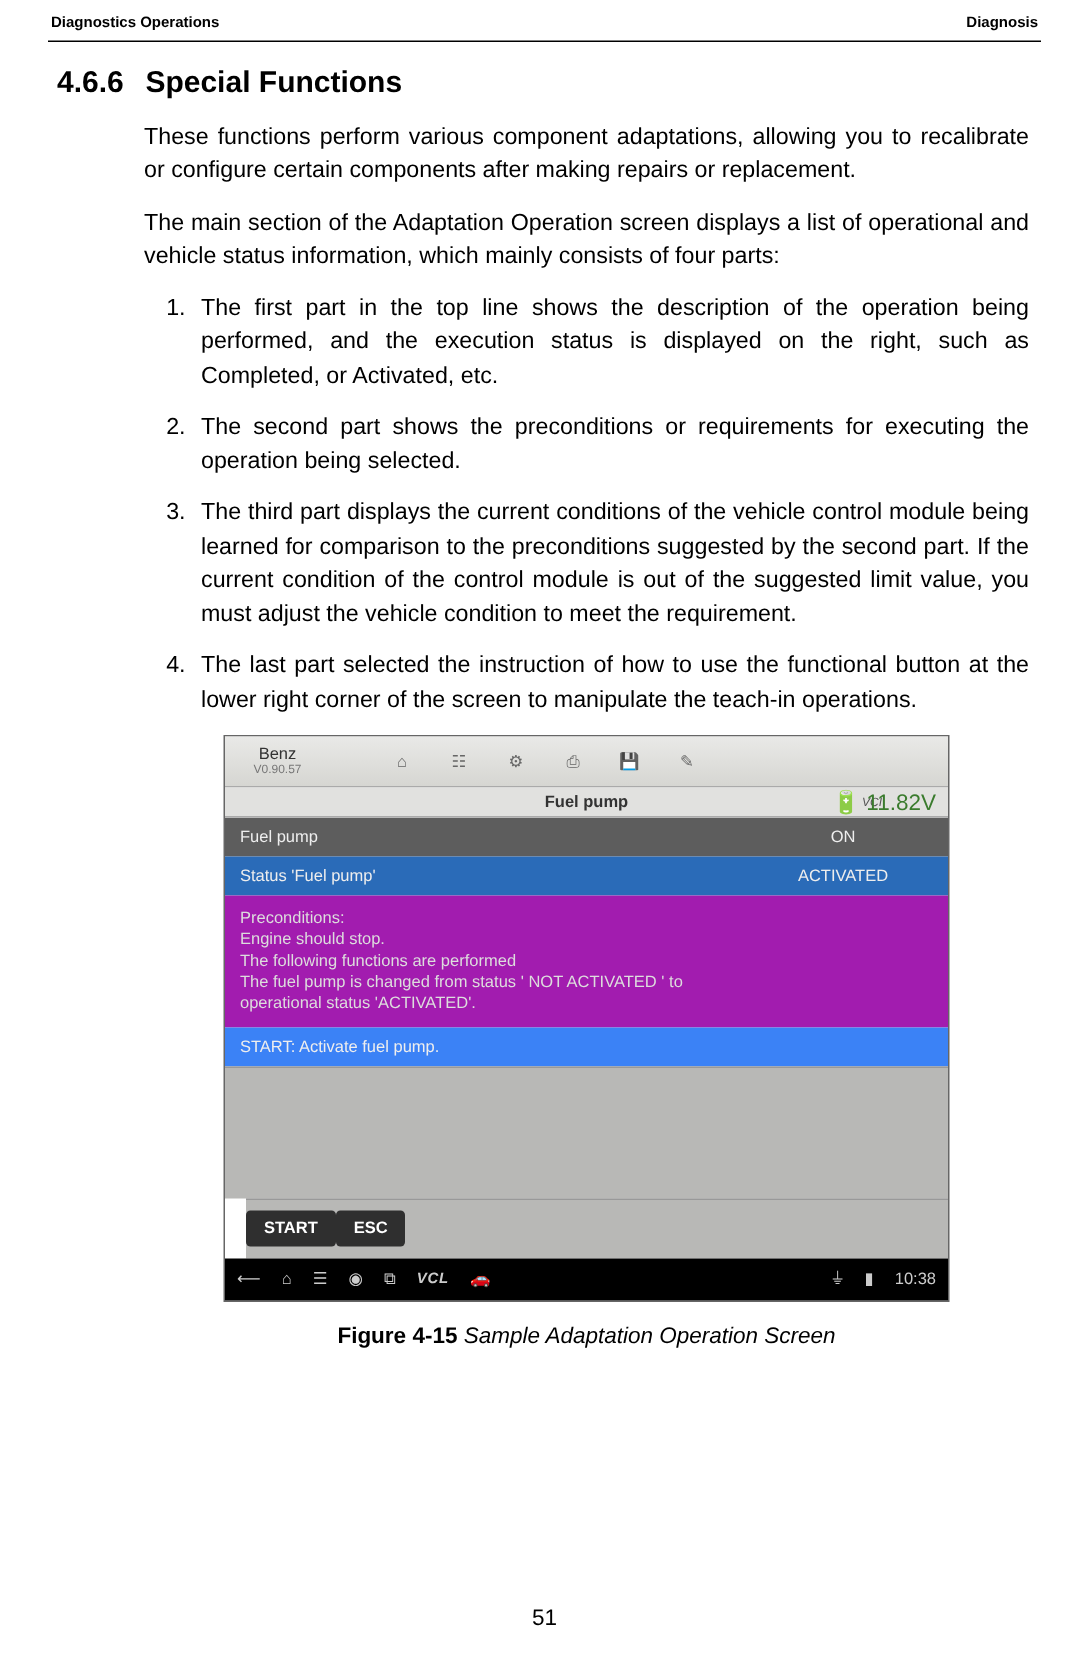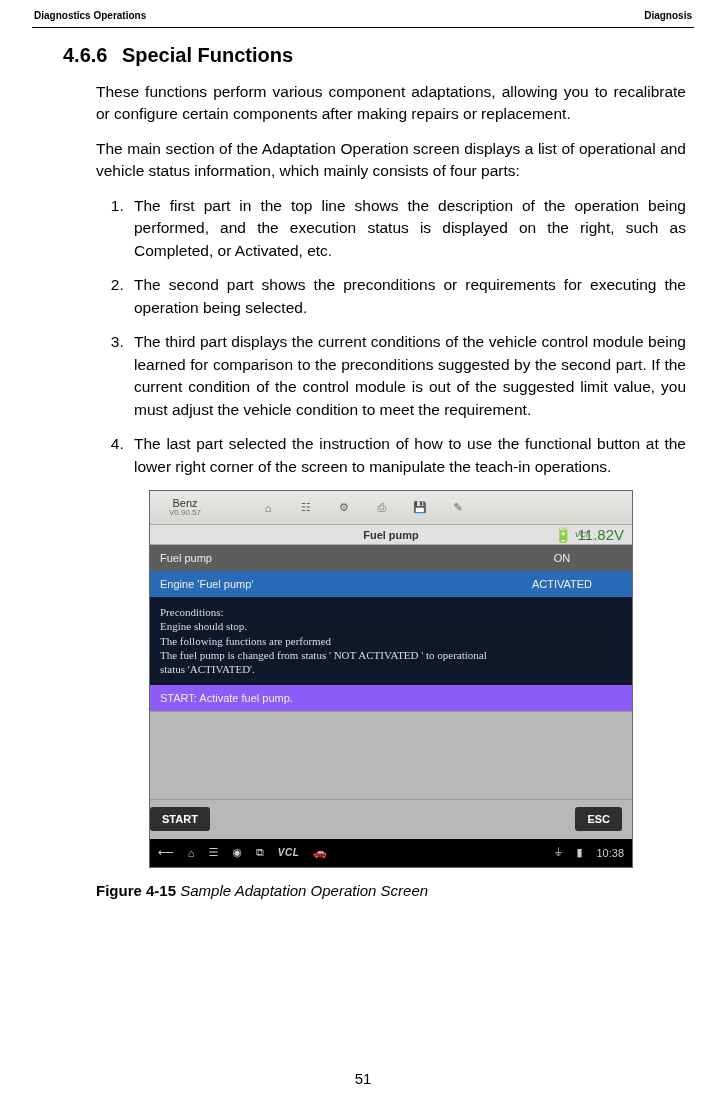--- a/index.html
+++ b/index.html
@@ -18,21 +18,20 @@
     font-weight: bold;
     font-size: 10px;
     padding: 0 2px 6px 2px;
     border-bottom: 1.5px solid #000;
     margin-bottom: 16px;
   }
   .section-number {
     font-weight: bold;
     font-size: 20px;
     display: inline;
-    margin-left: 25px;
   }
   .section-title {
     font-weight: bold;
     font-size: 20px;
     display: inline;
     margin-left: 10px;
   }
   .heading-row { margin-left: 6px; margin-bottom: 14px; }
   .body-block {
     margin-left: 64px;
@@ -96,29 +95,30 @@
   .ss-row {
     display:flex;
     padding: 7px 10px;
     font-size:11px;
     color:#eee;
   }
   .ss-row .l {flex:1;}
   .ss-row .r {width:120px; text-align:center;}
   .ss-row.dark  { background:#5d5d5d; }
   .ss-row.blue  { background:#2a6bb8; }
-  .ss-row.dark2 { background:#0f172a; color:#ddd; padding-top:8px; padding-bottom:8px; line-height:1.3;font-family:Liberation Serif, serif;}
-  .ss-row.dark3 { background:#8b5cf6; }
+  .ss-row.dark2 { background:#a21caf; color:#ddd; padding-top:8px; padding-bottom:8px; line-height:1.3;}
+  .ss-row.dark3 { background:#3b82f6; }
   .ss-blank { background:#b8b8b6; height:88px; border-top:1px solid #999; }
   .ss-buttons {
     background:#b8b8b6;
     height:40px;
-    display:flex; justify-content:space-between; align-items:center;
-    gap:24px; padding-right:10px;
+    display:flex; justify-content:flex-start; align-items:center;
+    gap:0; padding-right:10px;
     border-top:1px solid #999;
+    margin-left:14px;
   }
   .ss-btn {
     background:#2f2f2f;
     color:#fff;
     padding:6px 12px;
     border-radius:3px;
     font-weight:bold;
     font-size:11px;
   }
   .ss-statusbar {
@@ -128,20 +128,21 @@
     align-items:center;
     padding:0 8px;
     gap:14px;
   }
   .ss-statusbar .sicon{ color:#ccc; font-size:11px;}
   .ss-statusbar .spacer{flex:1;}
   .ss-statusbar .clock{color:#ccc; font-size:11px;}
   .ss-statusbar .vcl { color:#ccc; font-size:10px; font-weight:bold; font-style:italic; letter-spacing:0.5px;}
 
   .fig-caption {
+    text-align:center;
     font-size:15px;
   }
   .fig-caption .fb { font-weight:bold; }
   .fig-caption .fi { font-style:italic; }
   .page-num {
     position:absolute;
     bottom:18px;
     left:0; right:0;
     text-align:center;
     font-size:15px;
@@ -188,21 +189,21 @@
     <div class="ss-titlebar">
       <span class="ttl">Fuel pump</span>
       <span class="vci">VCI</span>
       <span class="batt">🔋 <span>11.82V</span></span>
     </div>
     <div class="ss-row dark">
       <span class="l">Fuel pump</span>
       <span class="r">ON</span>
     </div>
     <div class="ss-row blue">
-      <span class="l">Engine 'Fuel pump'</span>
+      <span class="l">Status 'Fuel pump'</span>
       <span class="r">ACTIVATED</span>
     </div>
     <div class="ss-row dark2">
       <span class="l" style="white-space:pre-line;">Preconditions:
 Engine should stop.
 The following functions are performed
 The fuel pump is changed from status ' NOT ACTIVATED ' to operational status 'ACTIVATED'.</span>
       <span class="r"></span>
     </div>
     <div class="ss-row dark3">

